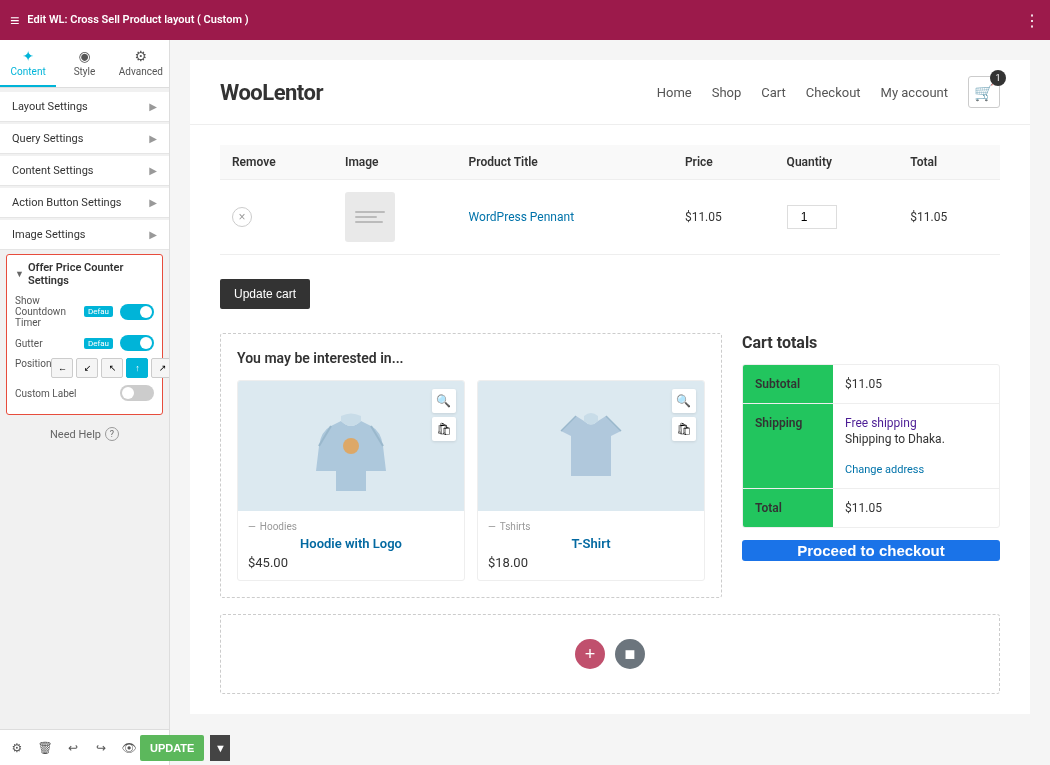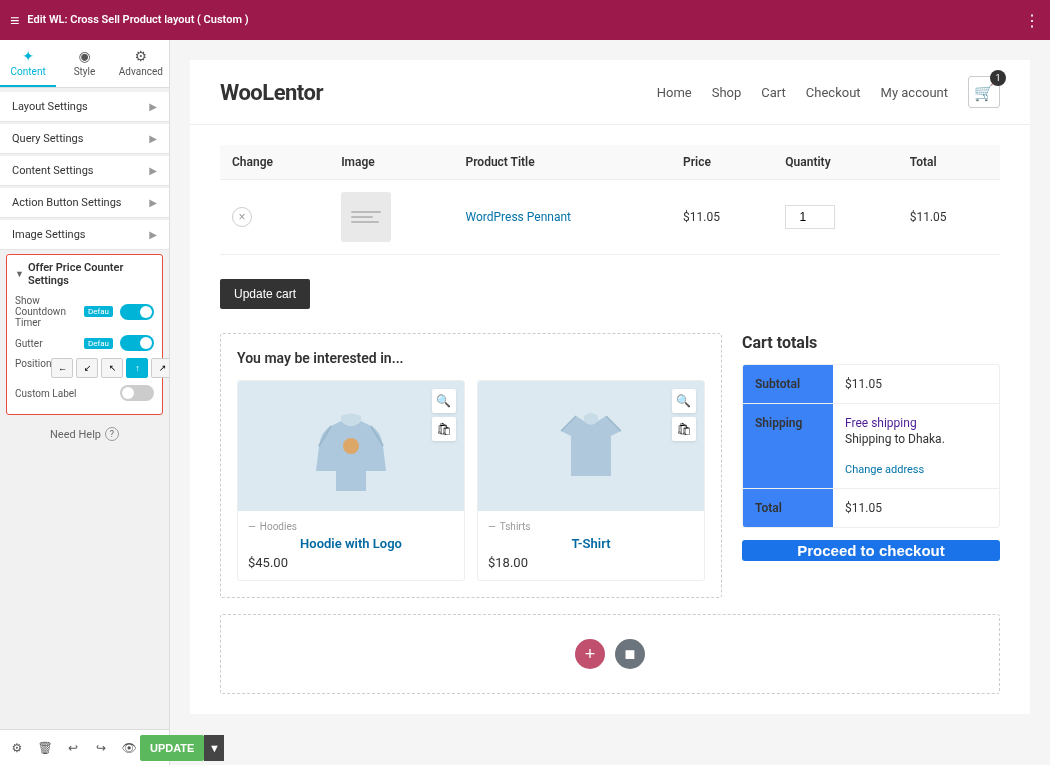--- a/index.html
+++ b/index.html
@@ -496,21 +496,21 @@
       display: flex;
       border-bottom: 1px solid #eee;
     }
     .totals-row:last-child { border-bottom: none; }
     .totals-label {
       width: 90px;
       padding: 12px;
       font-size: 12px;
       font-weight: 600;
       color: #333;
-      background: #3b82f6;
+      background: #22c55e;
       flex-shrink: 0;
     }
     .totals-value {
       flex: 1;
       padding: 12px;
       font-size: 12px;
       color: #333;
     }
     .totals-value .free-shipping { color: #4c1d95; display: block; margin-bottom: 2px; }
     .totals-value .shipping-to { color: #333; display: block; margin-bottom: 16px; }
@@ -658,21 +658,21 @@
     </div>
 
     <div class="bottom-toolbar">
       <div class="bottom-toolbar-left">
         <span class="toolbar-icon-btn">⚙</span>
         <span class="toolbar-icon-btn">🗑</span>
         <span class="toolbar-icon-btn">↩</span>
         <span class="toolbar-icon-btn">↪</span>
         <span class="toolbar-icon-btn">👁</span>
       </div>
-      <div style="display:flex;gap:0;">
+      <div style="display:flex;gap:6px;">
         <button class="update-btn">UPDATE</button>
         <button class="toolbar-arrow-btn">▼</button>
       </div>
     </div>
 
   </div>
 
   <div class="content-area">
     <div class="woo-page">
 
@@ -689,21 +689,21 @@
             <div class="cart-badge">1</div>
           </div>
         </div>
       </div>
 
       <div class="woo-content">
 
         <table class="cart-table">
           <thead>
             <tr>
-              <th>Change</th>
+              <th>Remove</th>
               <th>Image</th>
               <th>Product Title</th>
               <th>Price</th>
               <th>Quantity</th>
               <th>Total</th>
             </tr>
           </thead>
           <tbody>
             <tr>
               <td>

